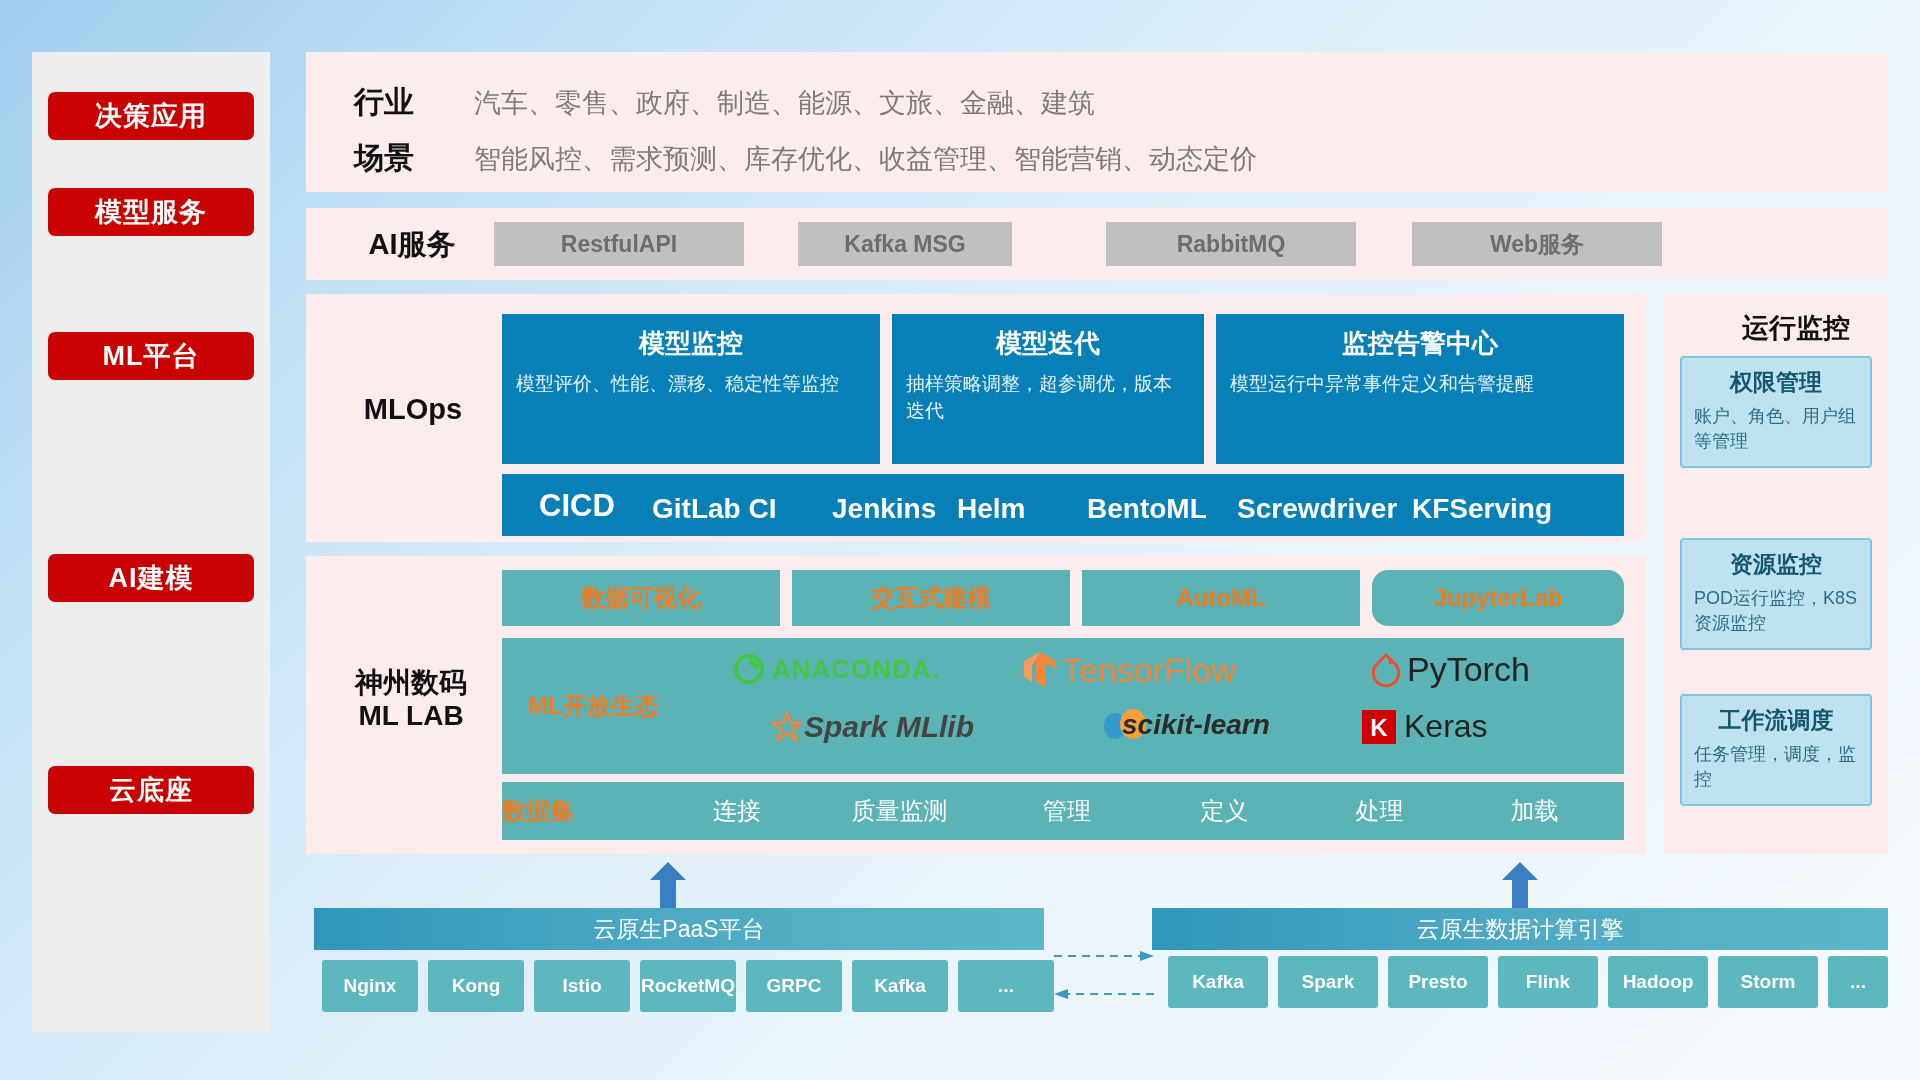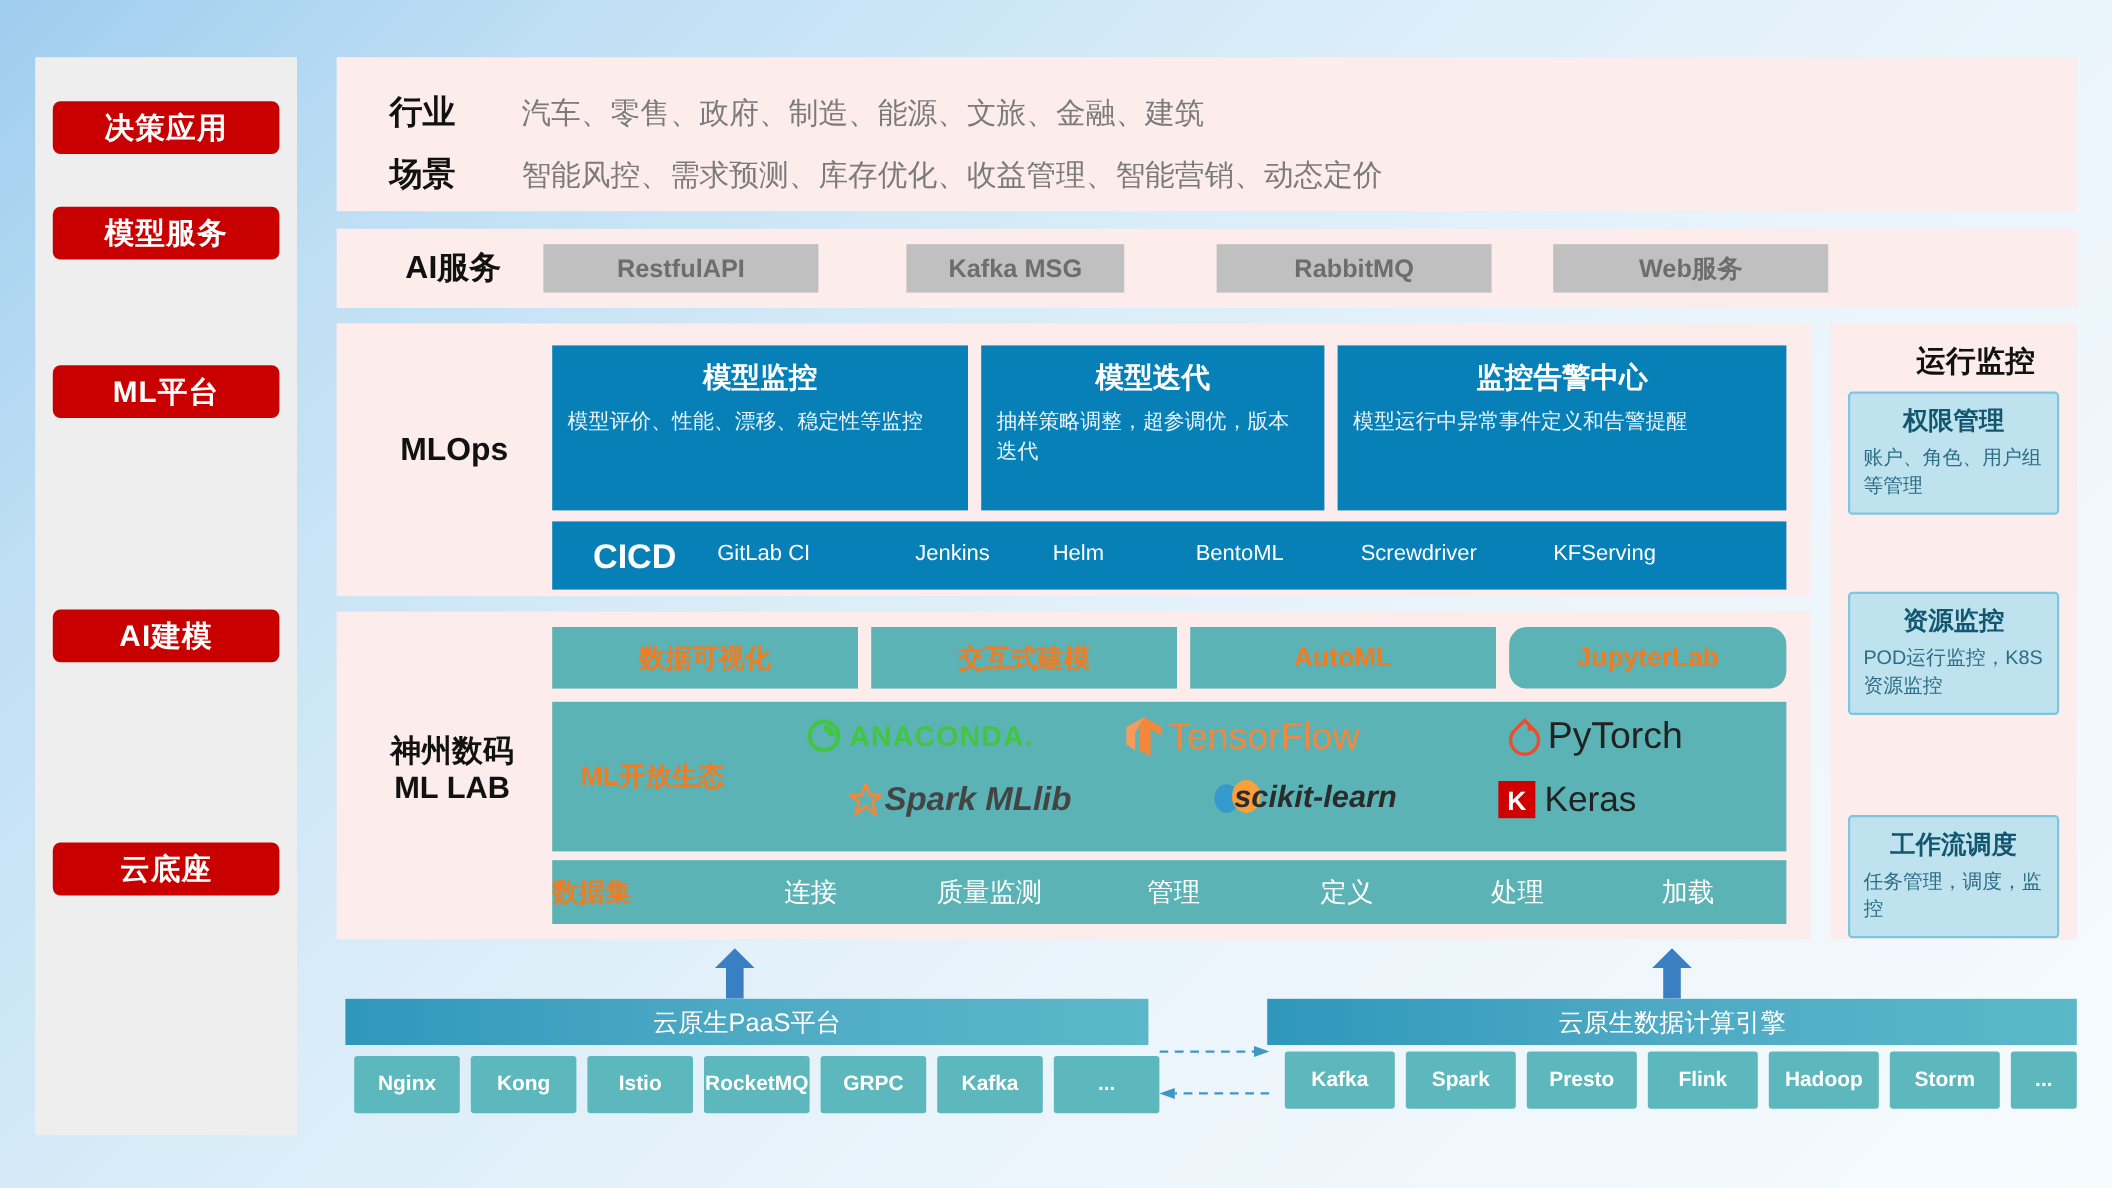--- a/index.html
+++ b/index.html
@@ -58,21 +58,21 @@
     position: absolute; background: #0780b8; color: #fff;
     padding: 12px 14px 10px 14px;
   }
   .mlcard .t { font-size: 26px; font-weight: bold; text-align: center; margin-bottom: 10px; }
   .mlcard .d { font-size: 19px; line-height: 1.42; color: #e8f4fa; }
   .cicd {
     position: absolute; background: #0780b8; color: #fff;
     display: flex; align-items: flex-start;
   }
   .cicd .big { font-size: 31px; font-weight: bold; padding-top: 14px; }
-  .cicd .it { font-size: 20px; padding-top: 17px; line-height: 1.25; }
+  .cicd .it { font-size: 28px; padding-top: 17px; line-height: 1.25; font-weight: bold; }
 
   
   .b-lab { top: 556px; width: 1340px; height: 298px; }
   .tealchip {
     position: absolute; background: #5cb3b5; height: 56px;
     color: #f07c22; font-size: 24px; font-weight: bold;
     display: flex; align-items: center; justify-content: center;
   }
   .ecosys {
     position: absolute; background: #5cb3b5;
@@ -143,21 +143,21 @@
     </div>
     <div class="kv" style="left:48px; top:86px;">
       <span class="k">场景</span>
       <span class="v">智能风控、需求预测、库存优化、收益管理、智能营销、动态定价</span>
     </div>
   </div>
 
   <div class="band b-svc">
     <div class="rowlabel" style="left:36px; top:16px; width:140px; height:40px; position:absolute;">AI服务</div>
     <div class="svc-chip" style="left:188px; width:250px;">RestfulAPI</div>
-    <div class="svc-chip" style="left:518px; width:198px;">Kafka MSG</div>
+    <div class="svc-chip" style="left:492px; width:214px;">Kafka MSG</div>
     <div class="svc-chip" style="left:800px; width:250px;">RabbitMQ</div>
     <div class="svc-chip" style="left:1106px; width:250px;">Web服务</div>
   </div>
 
   <div class="band b-mlops">
     <div class="rowlabel" style="left:22px; top:90px; width:170px; height:50px;">MLOps</div>
 
     <div class="mlcard" style="left:196px; top:20px; width:378px; height:150px;">
       <div class="t">模型监控</div>
       <div class="d">模型评价、性能、漂移、稳定性等监控</div>
@@ -279,21 +279,21 @@
   <div class="b-mon">
     <div class="mon-title">运行监控</div>
     <div class="mon-card" style="top:62px; height:112px;">
       <div class="t">权限管理</div>
       <div class="d">账户、角色、用户组等管理</div>
     </div>
     <div class="mon-card" style="top:244px; height:112px;">
       <div class="t">资源监控</div>
       <div class="d">POD运行监控，K8S资源监控</div>
     </div>
-    <div class="mon-card" style="top:400px; height:112px;margin-top:47px;">
+    <div class="mon-card" style="top:400px; height:112px;">
       <div class="t">工作流调度</div>
       <div class="d">任务管理，调度，监控</div>
     </div>
   </div>
 
   <svg class="arrow-up" style="left:648px; top:862px; height:46px;" viewBox="0 0 40 46">
     <polygon points="20,0 38,18 28,18 28,46 12,46 12,18 2,18" fill="#3a7fc1"></polygon>
   </svg>
   <svg class="arrow-up" style="left:1500px; top:862px; height:46px;" viewBox="0 0 40 46">
     <polygon points="20,0 38,18 28,18 28,46 12,46 12,18 2,18" fill="#3a7fc1"></polygon>

